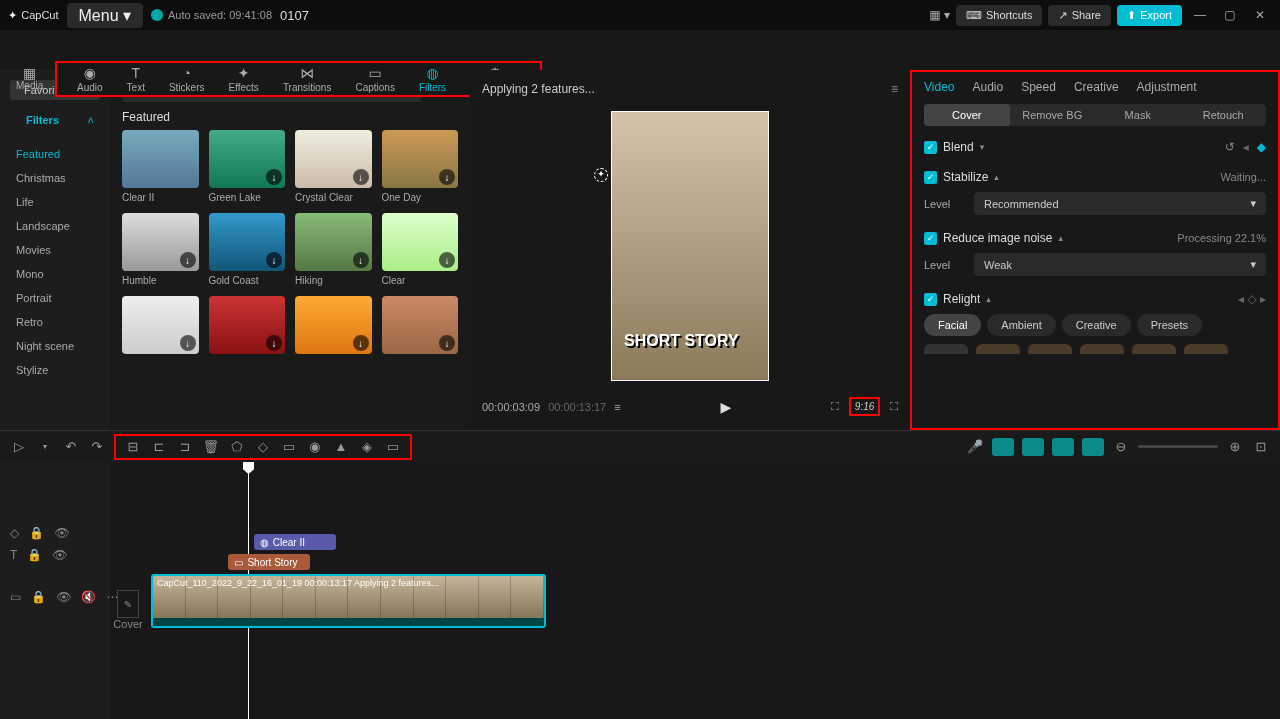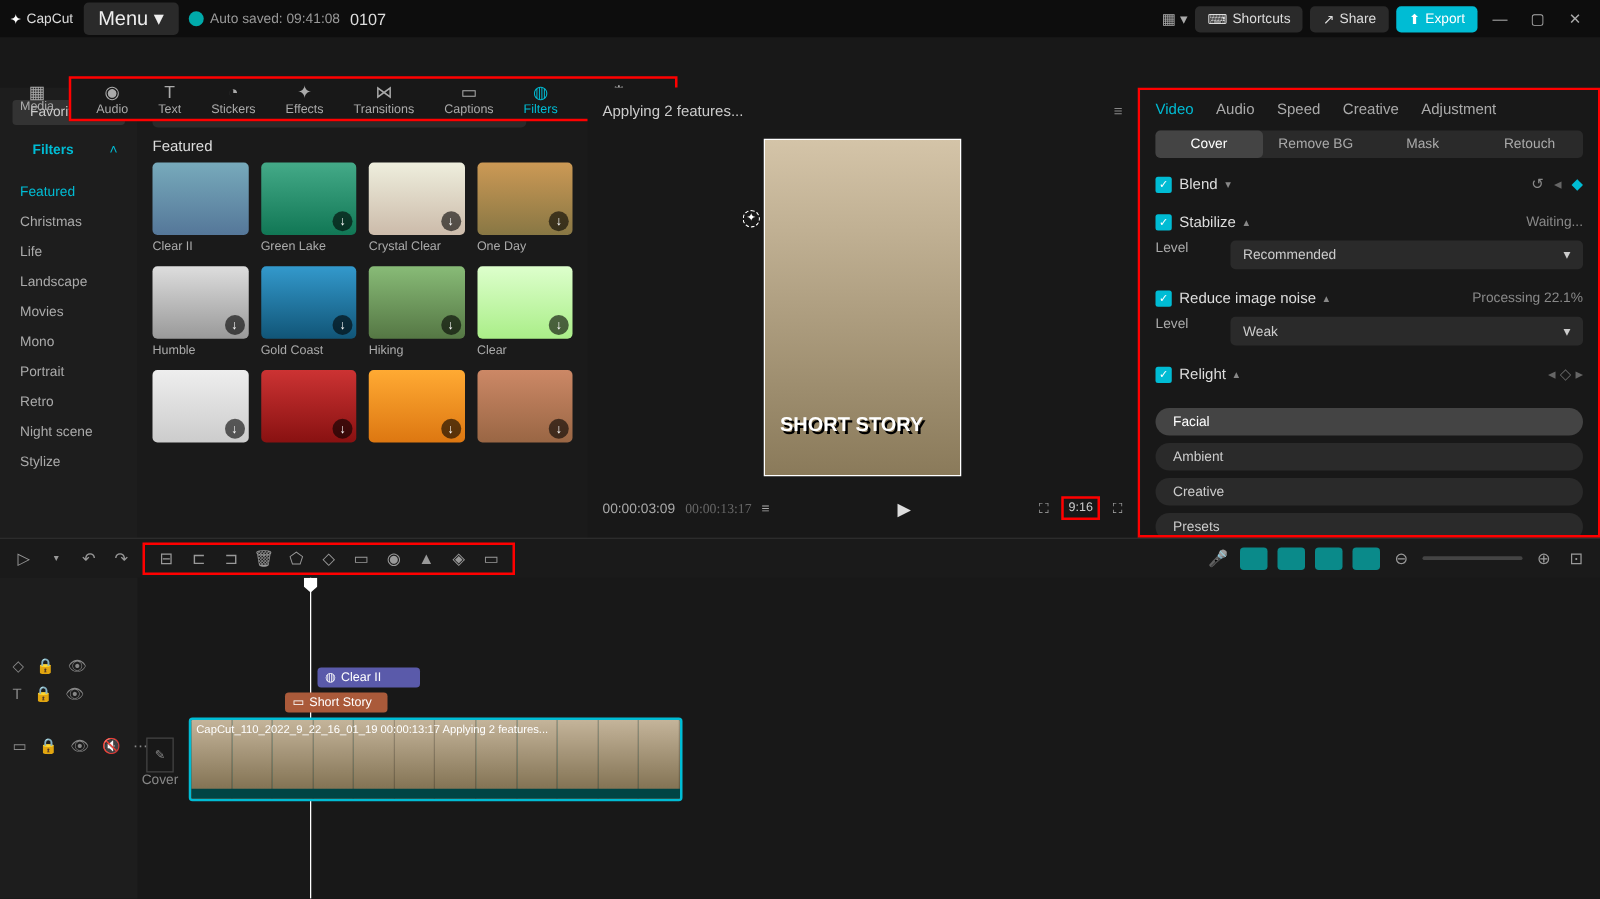--- a/index.html
+++ b/index.html
@@ -45,43 +45,43 @@
 .filter-label { color: #aaa; font-size: 10px; }
 
 .preview { flex: 1; background: #181818; display: flex; flex-direction: column; padding: 8px 12px; position: relative; }
 .preview-header { display: flex; justify-content: space-between; align-items: center; color: #ccc; font-size: 12px; padding: 4px 0; }
 .preview-canvas { flex: 1; display: flex; align-items: center; justify-content: center; }
 .video-frame { width: 158px; height: 270px; background: linear-gradient(180deg, #d4c4a8, #8a7a5a); border: 1px solid #fff; position: relative; }
 .video-text { position: absolute; bottom: 30px; left: 12px; color: #fff; font-weight: 900; font-size: 16px; text-shadow: 2px 2px 0 #000; font-family: Impact, sans-serif; }
 .preview-controls { display: flex; align-items: center; justify-content: space-between; padding: 6px 0; }
 .time-display { color: #aaa; font-size: 11px; display: flex; gap: 8px; }
 .play-btn { color: #ddd; font-size: 14px; }
-.ratio-box { border: 2px solid red; padding: 2px 4px; color: #ccc; font-size: 10px; }
+.ratio-box { border: 2px solid red; padding: 2px 4px; color: #ccc; font-size: 10px; font-style: italic; }
 .pv-right { display: flex; gap: 10px; align-items: center; font-size: 11px; color: #aaa; }
 
 .props { width: 370px; background: #181818; border: 2px solid red; padding: 8px 12px; overflow-y: auto; }
 .prop-tabs { display: flex; gap: 18px; margin-bottom: 10px; font-size: 12px; }
 .prop-tab { color: #aaa; }
 .prop-tab.active { color: #00bcd4; }
 .sub-tabs { display: flex; background: #2a2a2a; border-radius: 4px; margin-bottom: 14px; }
 .sub-tab { flex: 1; text-align: center; padding: 5px; color: #aaa; font-size: 11px; }
 .sub-tab.active { background: #444; border-radius: 4px; color: #fff; }
 .prop-section { margin-bottom: 16px; }
 .prop-head { display: flex; align-items: center; gap: 6px; margin-bottom: 8px; justify-content: space-between; }
 .prop-head-left { display: flex; align-items: center; gap: 6px; }
 .checkbox { width: 13px; height: 13px; background: #00bcd4; border-radius: 2px; display: flex; align-items: center; justify-content: center; color: #fff; font-size: 9px; }
 .prop-label { color: #ddd; font-size: 12px; }
 .caret { color: #888; font-size: 9px; }
 .status-text { color: #888; font-size: 11px; }
 .reset-icon { color: #888; }
 .diamond { color: #00bcd4; font-size: 12px; }
-.level-row { display: flex; gap: 10px; }
+.level-row { display: flex; align-items: center; }
 .level-label { color: #aaa; width: 50px; font-size: 11px; }
 .select-box { flex: 1; background: #2a2a2a; border-radius: 4px; padding: 5px 10px; color: #ccc; font-size: 11px; display: flex; justify-content: space-between; align-items: center; }
-.relight-tabs { display: flex; gap: 6px; margin-top: 20px; flex-direction: column; }
+.relight-tabs { display: flex; gap: 6px; margin-top: 8px; }
 .rl-tab { background: #2a2a2a; padding: 5px 14px; border-radius: 12px; color: #ccc; font-size: 11px; }
 .rl-tab.active { background: #444; color: #fff; }
 .relight-thumbs { display: flex; gap: 8px; margin-top: 8px; }
 .rl-thumb { width: 44px; height: 10px; background: #4a3a2a; border-radius: 6px 6px 0 0; }
 
 .toolbar { height: 32px; background: #1a1a1a; display: flex; align-items: center; padding: 0 10px; gap: 8px; border-top: 1px solid #333; }
 .tool-group { display: flex; gap: 8px; align-items: center; }
 .tool-group.boxed { border: 2px solid red; padding: 2px 8px; }
 .tool-icon { width: 18px; height: 18px; color: #999; display: flex; align-items: center; justify-content: center; font-size: 13px; }
 .toolbar .spacer { flex: 1; }
@@ -90,21 +90,21 @@
 .timeline { background: #181818; height: 257px; display: flex; }
 .tl-left { width: 110px; background: #1d1d1d; }
 .tl-left .row { display: flex; gap: 10px; padding: 4px 10px; color: #888; font-size: 12px; align-items: center; }
 .tl-main { flex: 1; position: relative; padding-top: 4px; overflow: hidden; }
 .ruler { display: flex; height: 18px; color: #666; font-size: 9px; }
 .ruler-tick { width: 150px; padding-left: 2px; }
 .playhead { position: absolute; left: 102px; top: 0; bottom: 0; width: 1px; background: #fff; }
 .playhead::before { content: ''; position: absolute; top: 0; left: -5px; width: 11px; height: 12px; background: #fff; clip-path: polygon(0 0, 100% 0, 100% 60%, 50% 100%, 0 60%); }
 .clip-filter { position: absolute; left: 108px; top: 72px; width: 82px; height: 16px; background: #5a5aaa; border-radius: 3px; color: #fff; font-size: 10px; padding: 1px 6px; display: flex; align-items: center; gap: 4px; }
 .clip-caption { position: absolute; left: 82px; top: 92px; width: 82px; height: 16px; background: #aa5a3a; border-radius: 3px; color: #fff; font-size: 10px; padding: 1px 6px; display: flex; align-items: center; gap: 4px; }
-.clip-video { position: absolute; left: 5px; top: 112px; width: 395px; height: 67px; background: #0a5a5a; border: 2px solid #00bcd4; border-radius: 3px; overflow: hidden; }
+.clip-video { position: absolute; left: 5px; top: 112px; width: 395px; height: 54px; background: #0a5a5a; border: 2px solid #00bcd4; border-radius: 3px; overflow: hidden; }
 .clip-video .label { position: absolute; top: 2px; left: 4px; color: #fff; font-size: 9px; z-index: 2; }
 .clip-frames { display: flex; height: 100%; }
 .clip-frame { flex: 1; background: linear-gradient(180deg, #c4b49a, #7a6a4a); border-right: 1px solid rgba(0,0,0,0.2); }
 .clip-bottom { position: absolute; bottom: 0; left: 0; right: 0; height: 8px; background: #044; }
 </style>
 </head>
 <body>
 
 <div class="titlebar">
   <div class="brand">
@@ -275,21 +275,21 @@
     </div>
     <div class="preview-canvas">
       <div class="video-frame">
         <div style="position:absolute;left:-18px;top:56px;width:14px;height:14px;border:1px dashed #fff;border-radius:50%;color:#fff;font-size:9px;text-align:center;">✦</div>
         <div class="video-text">SHORT STORY</div>
       </div>
     </div>
     <div class="preview-controls">
       <div class="time-display">
         <span>00:00:03:09</span>
-        <span style="color:#666;font-family:Liberation Serif, serif;">00:00:13:17</span>
+        <span style="color:#666;">00:00:13:17</span>
         <span>≡</span>
       </div>
       <span class="play-btn">▶</span>
       <div class="pv-right">
         <span>⛶</span>
         <span class="ratio-box">9:16</span>
         <span>⛶</span>
       </div>
     </div>
   </div>

